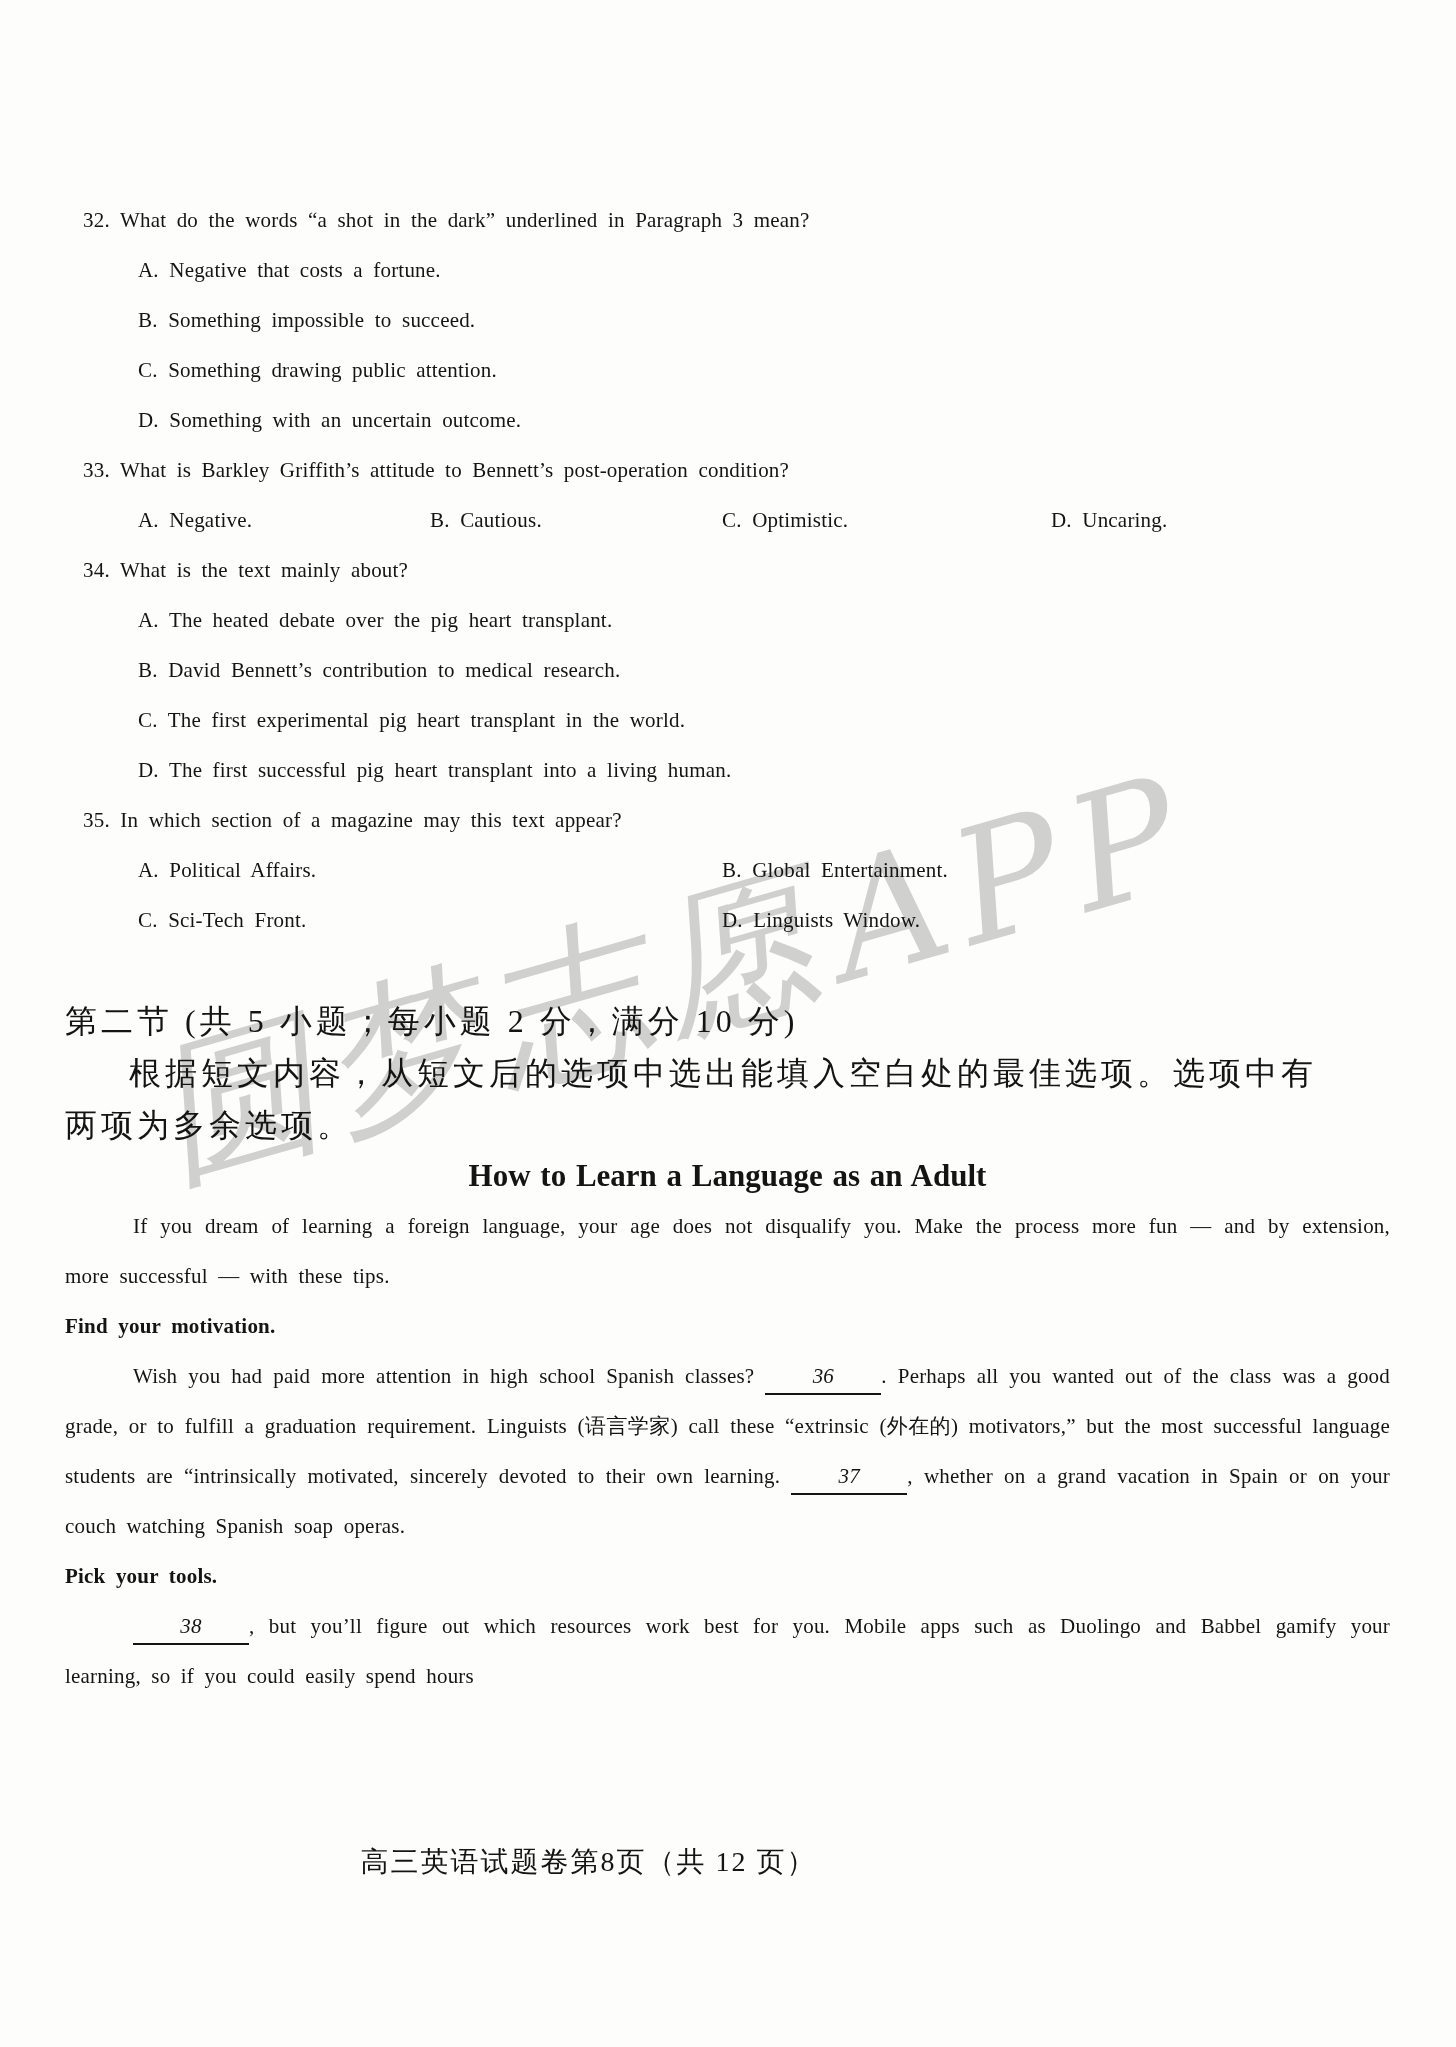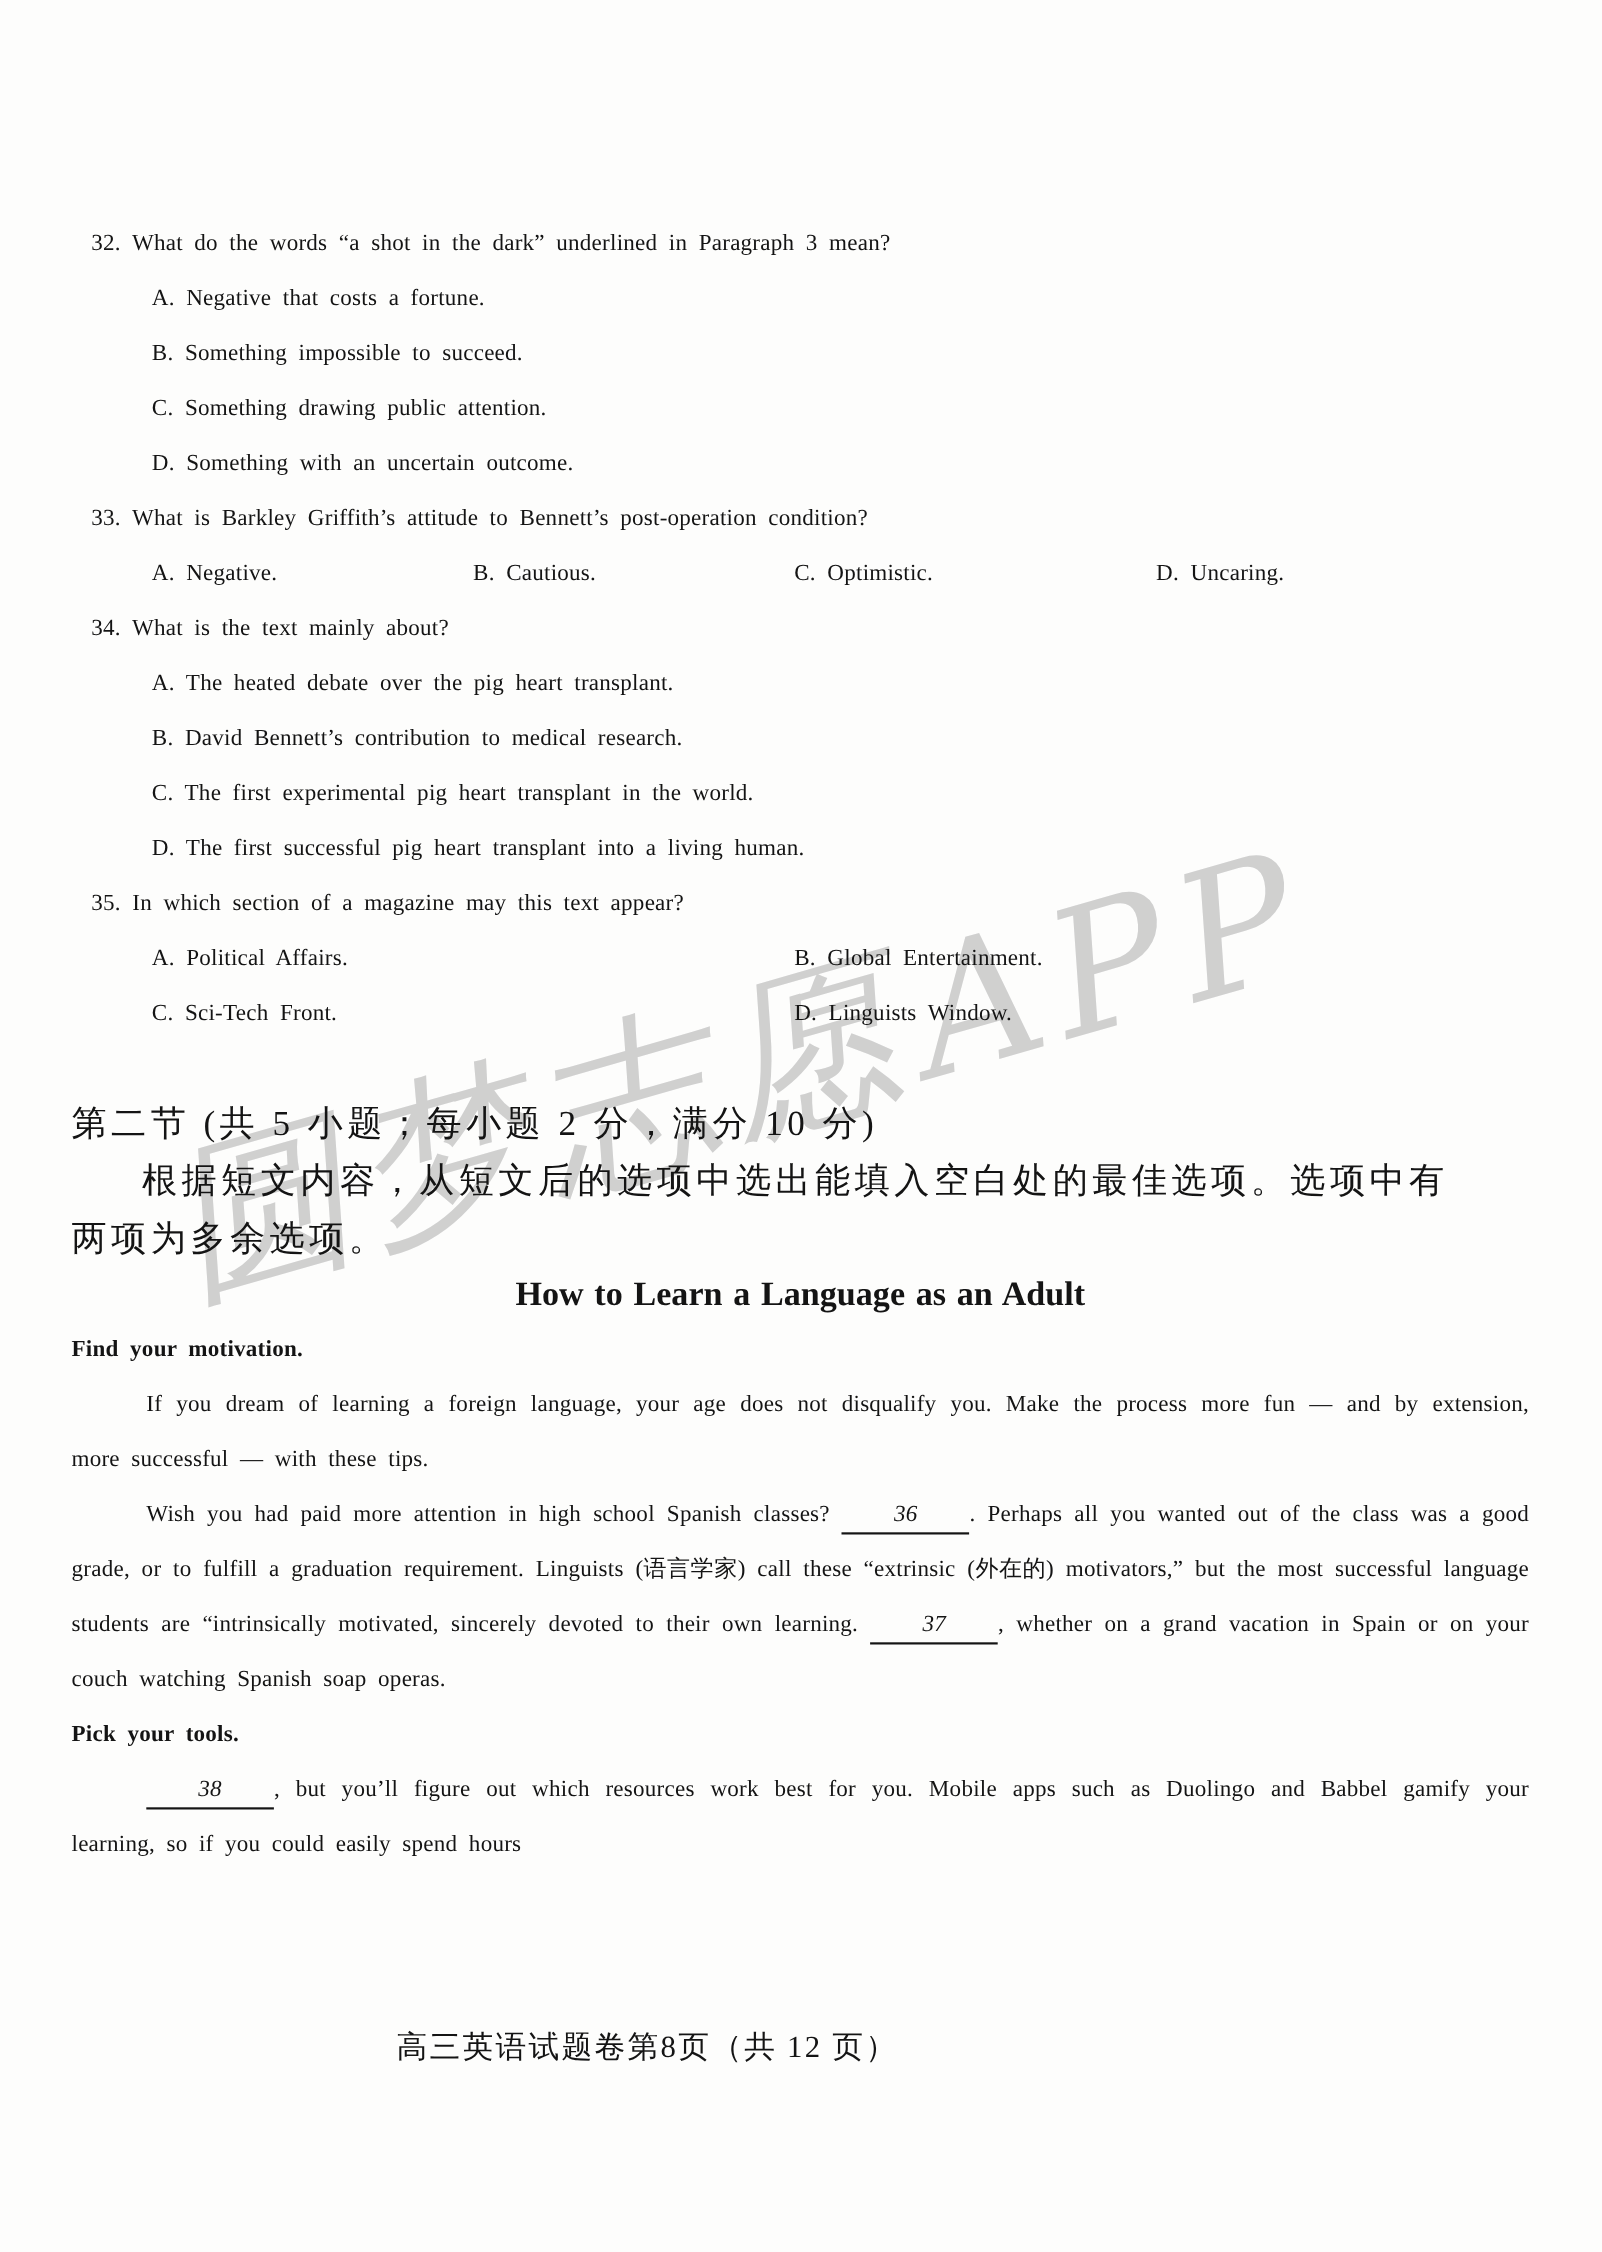--- a/index.html
+++ b/index.html
@@ -95,22 +95,22 @@
   <section>
     <div class="cjk sec-head"><b>第二节</b><span> (共 5 小题；每小题 2 分，满分 10 分)</span></div>
     <div class="instr-wrap">
       <div class="cjk ind">根据短文内容，从短文后的选项中选出能填入空白处的最佳选项。选项中有</div>
       <div class="cjk">两项为多余选项。</div>
     </div>
   </section>
 
   <section>
     <div class="passage-title">How to Learn a Language as an Adult</div>
+    <div class="eng para">If you dream of learning a foreign language, your age does not disqualify you. Make the process more fun — and by extension, more successful — with these tips.</div>
     <div class="eng bold-head">Find your motivation.</div>
-    <div class="eng para">If you dream of learning a foreign language, your age does not disqualify you. Make the process more fun — and by extension, more successful — with these tips.</div>
     <div class="eng para"><span>Wish you had paid more attention in high school Spanish classes? </span><span class="blank">36</span><span>. Perhaps all you wanted out of the class was a good grade, or to fulfill a graduation requirement. Linguists (语言学家) call these “extrinsic (外在的) motivators,” but the most successful language students are “intrinsically motivated, sincerely devoted to their own learning. </span><span class="blank">37</span><span>, whether on a grand vacation in Spain or on your couch watching Spanish soap operas.</span></div>
     <div class="eng bold-head">Pick your tools.</div>
     <div class="eng para"><span class="blank">38</span><span>, but you’ll figure out which resources work best for you. Mobile apps such as Duolingo and Babbel gamify your learning, so if you could easily spend hours</span></div>
   </section>
 
 </div>
 
 <div class="footer cjk">高三英语试题卷第8页（共 12 页）</div>
 
 </body></html>

